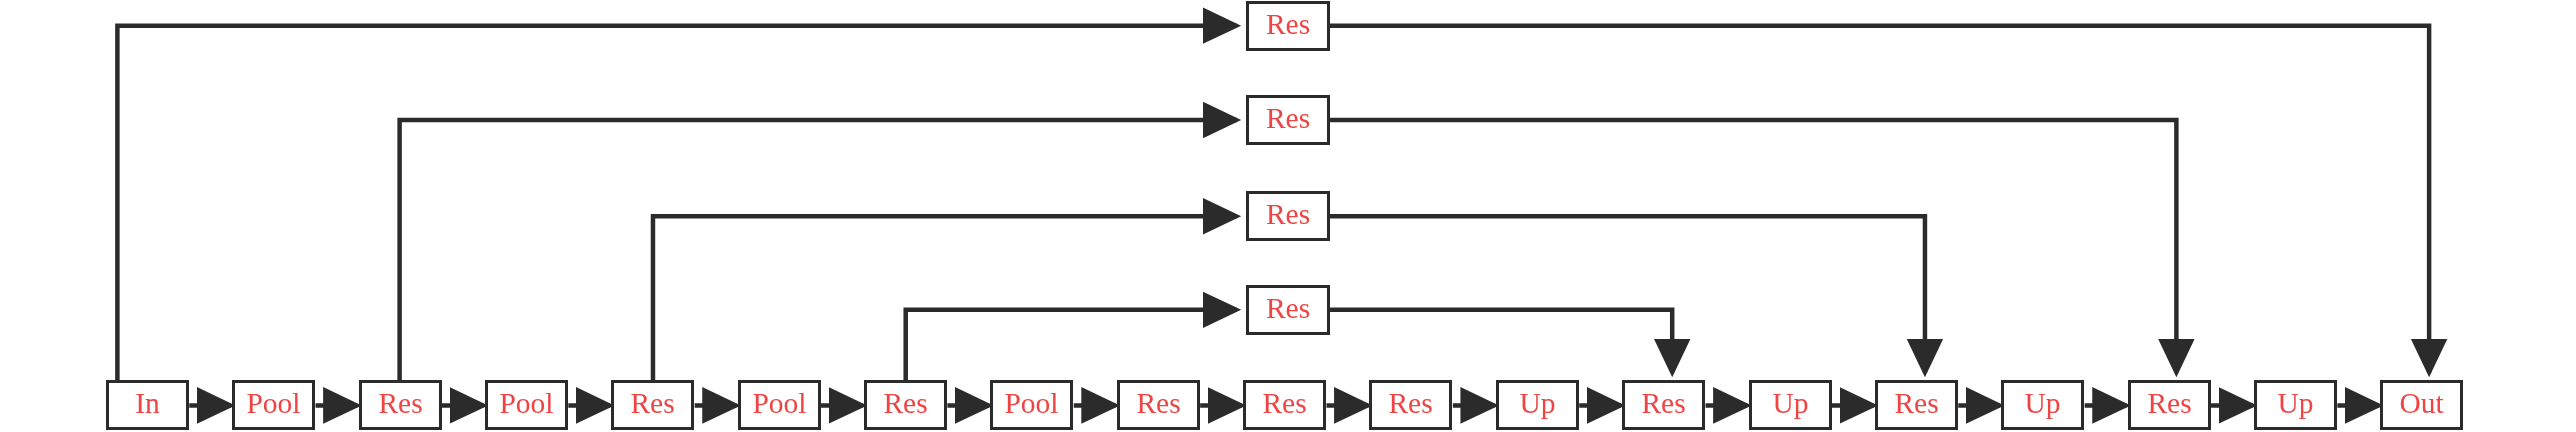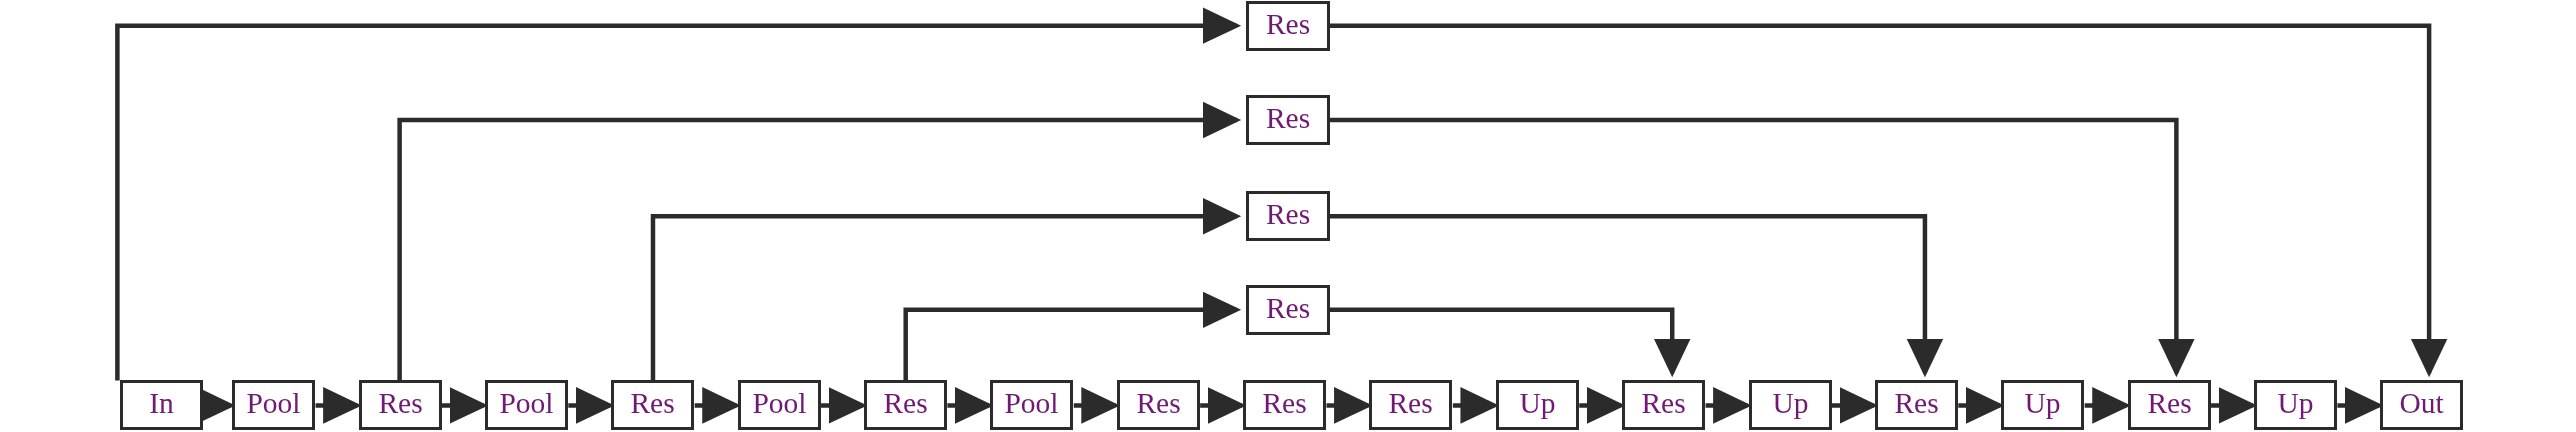--- a/index.html
+++ b/index.html
@@ -1,21 +1,21 @@
 <!DOCTYPE html>
 <html style="font-size:10.3px"><head>
 <meta charset="utf-8">
 <style>
   html,body{margin:0;padding:0;background:#ffffff;}
   body{width:2576px;height:433px;overflow:hidden;font-family:"Liberation Serif",serif;}
   #stage{position:relative;width:2576px;height:433px;background:#fff;}
   #stage svg{position:absolute;left:0;top:0;width:2576px;height:433px;}
   .node{position:absolute;box-sizing:border-box;border:3.2px solid #2b2b2b;background:#ffffff;
         display:flex;align-items:center;justify-content:center;
-        font-family:"Liberation Serif",serif;color:#701a75;line-height:1;}
+        font-family:"Liberation Serif",serif;color:#ef4444;line-height:1;}
   .node span{display:block;transform:translateY(-1.3px);}
   .bottom-node{height:50px;font-size:29.5px;}
   .skip-node{height:50px;font-size:29.5px;}
 </style>
 </head>
 <body>
 
 <div id="stage">
   <svg id="wires" viewBox="0 0 4016 675">
     <defs>
@@ -46,21 +46,21 @@
         <path d="M2073,40 L3787,40 L3787,581" marker-end="url(#arrow)"></path>
         <path d="M623,593 L623,187 L1928,187" marker-end="url(#arrow)"></path>
         <path d="M2073,187 L3393,187 L3393,581" marker-end="url(#arrow)"></path>
         <path d="M1018,593 L1018,337 L1928,337" marker-end="url(#arrow)"></path>
         <path d="M2073,337 L3001,337 L3001,581" marker-end="url(#arrow)"></path>
         <path d="M1412,593 L1412,483 L1928,483" marker-end="url(#arrow)"></path>
         <path d="M2073,483 L2607,483 L2607,581" marker-end="url(#arrow)"></path>
       </g>
   </svg>
   <div id="nodes">
-      <div class="node bottom-node" style="left: 120px; top: 380px; width: 83px; height: 50px;">
+      <div class="node bottom-node" style="left: 106px; top: 380px; width: 83px; height: 50px;">
         <span>In</span>
       </div>
       <div class="node bottom-node" style="left: 232px; top: 380px; width: 83px; height: 50px;">
         <span>Pool</span>
       </div>
       <div class="node bottom-node" style="left: 359px; top: 380px; width: 83px; height: 50px;">
         <span>Res</span>
       </div>
       <div class="node bottom-node" style="left: 485px; top: 380px; width: 83px; height: 50px;">
         <span>Pool</span>

